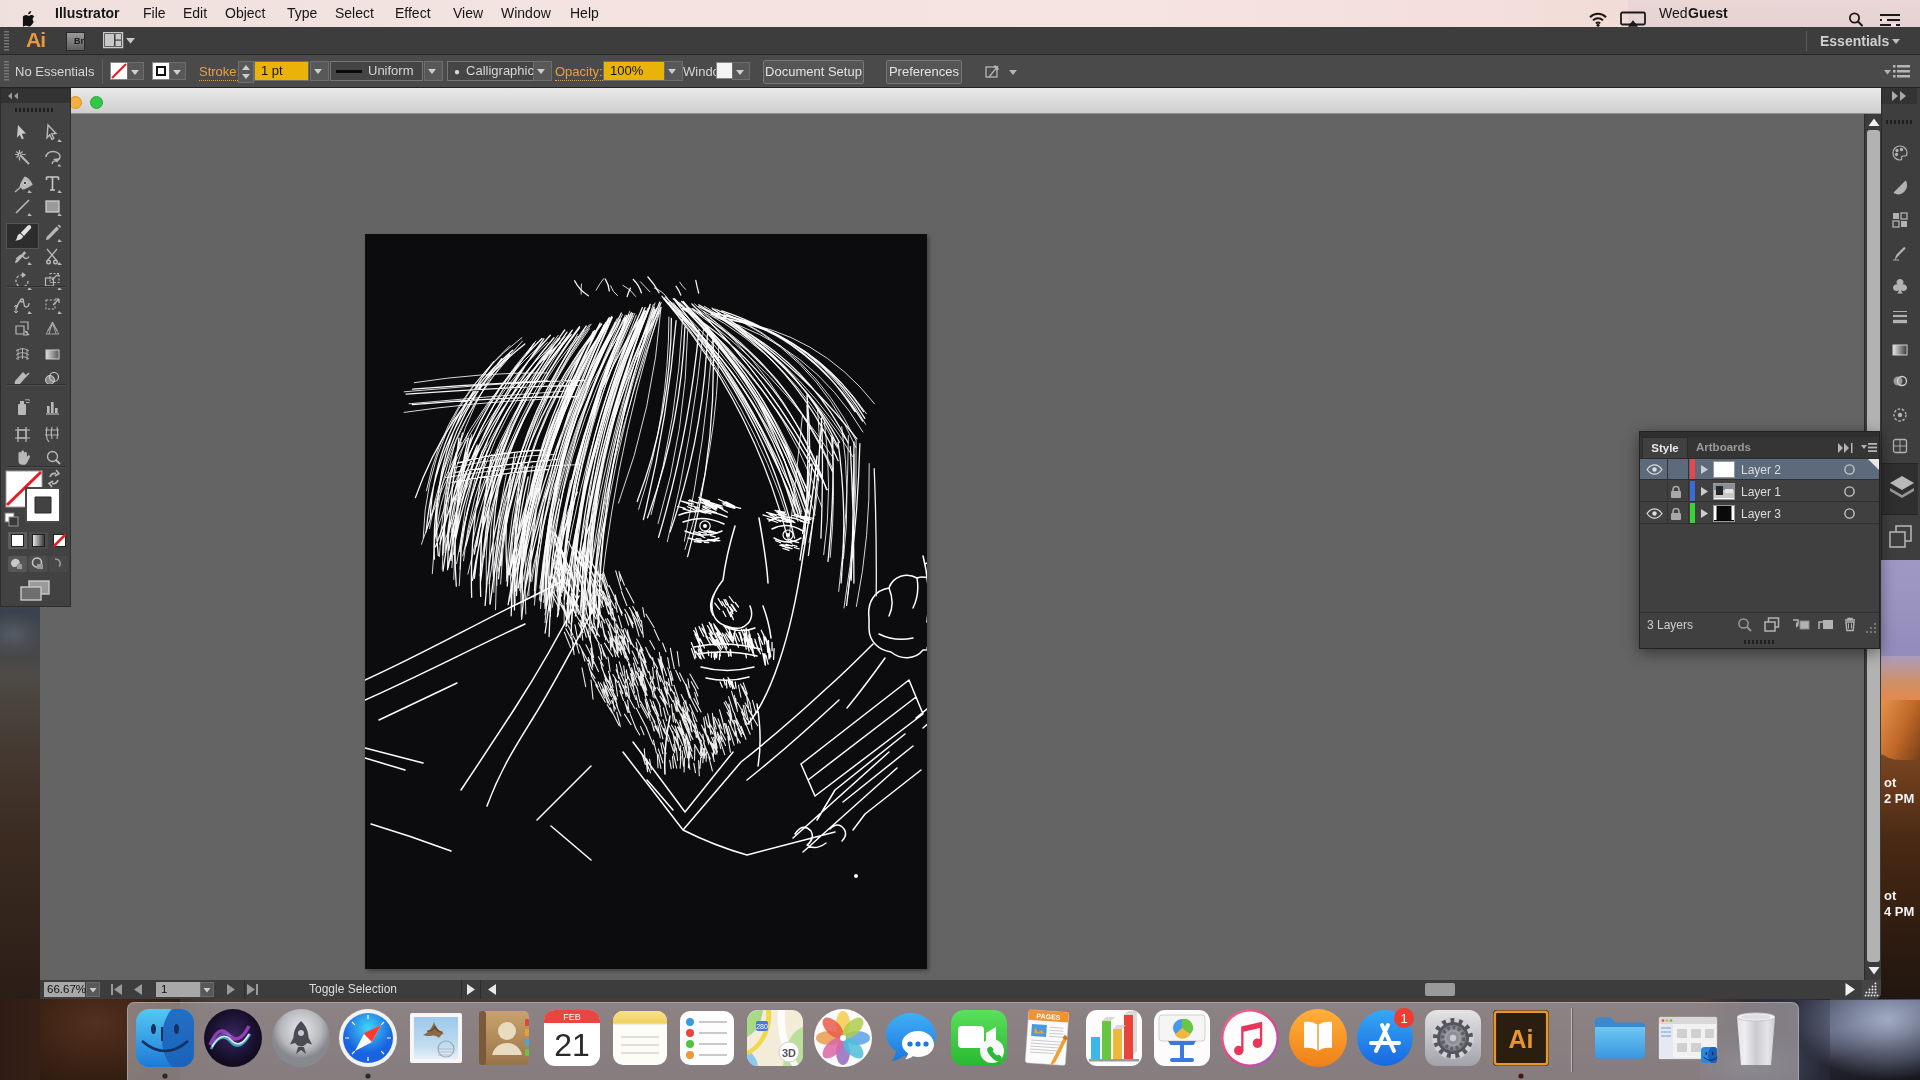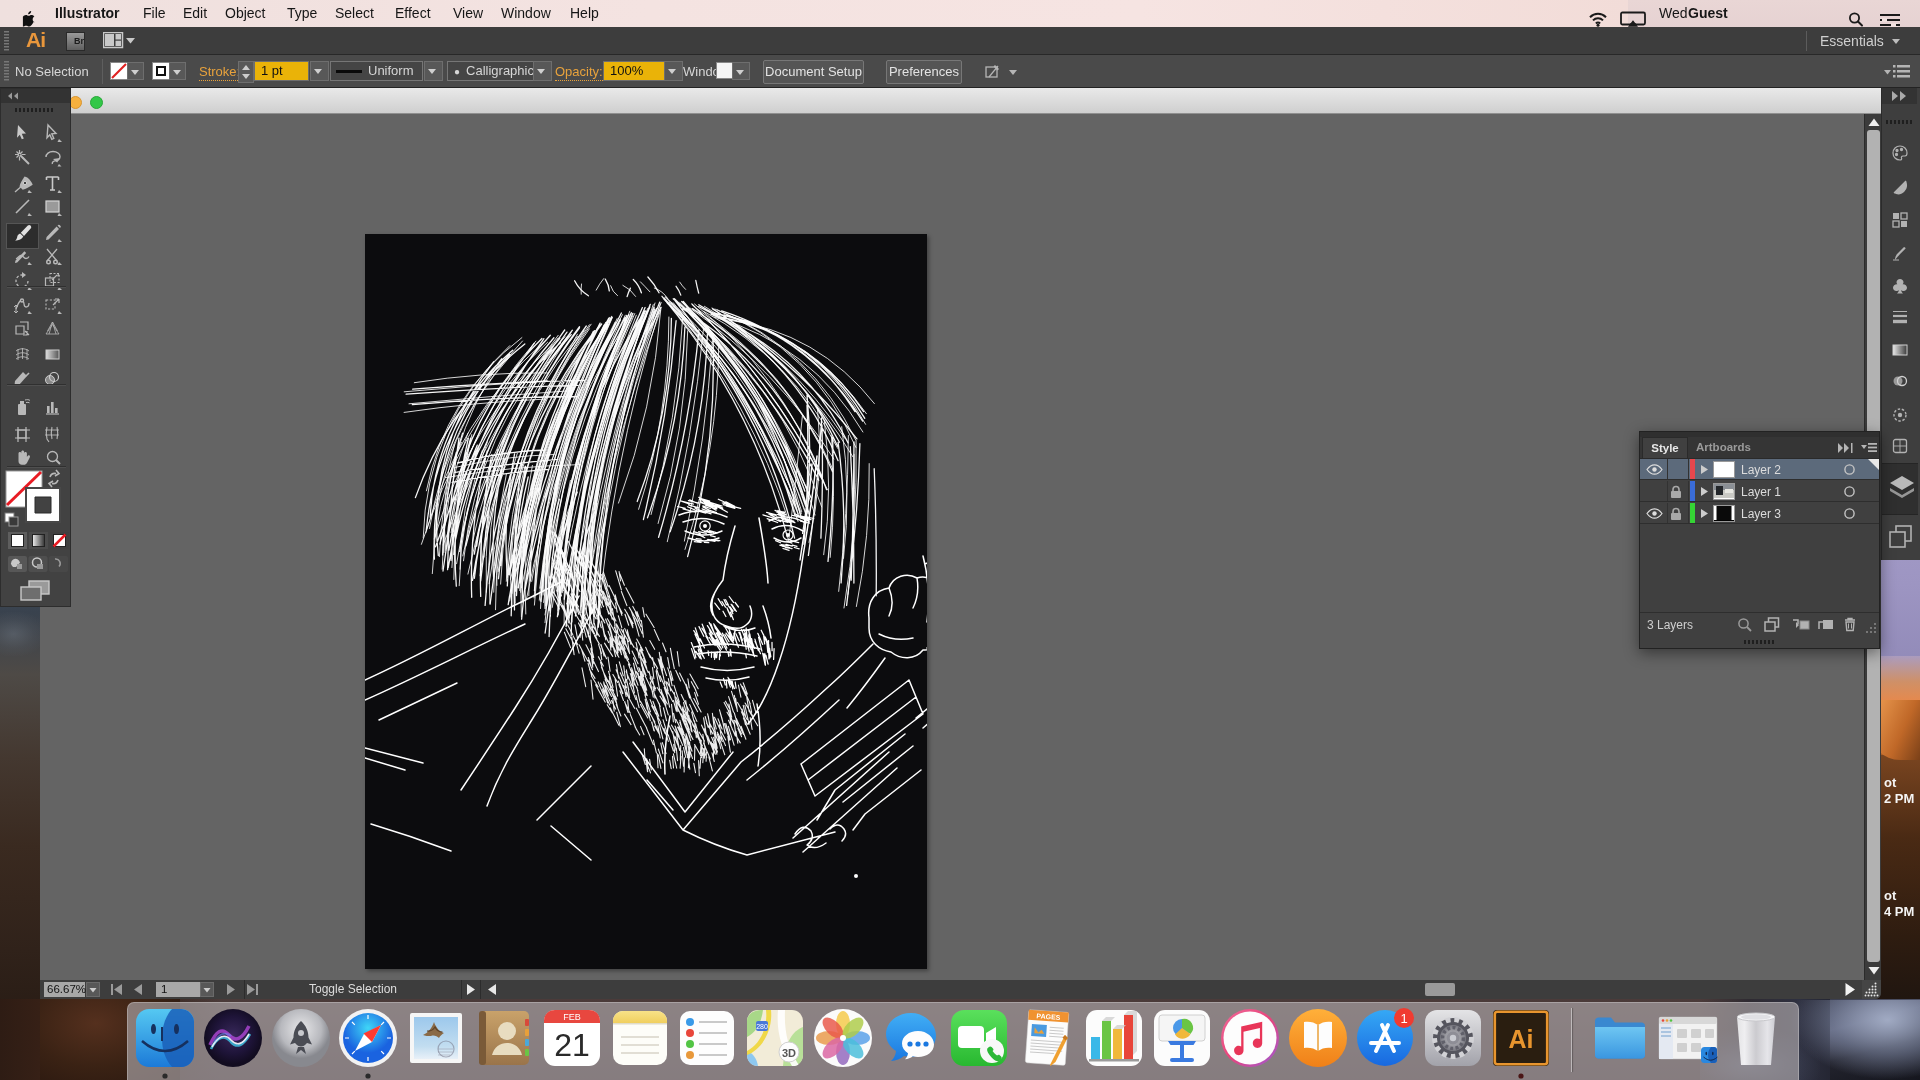--- a/index.html
+++ b/index.html
@@ -102,38 +102,38 @@
 <span class="abs" style="left:26px;top:1px;font-size:21px;font-weight:bold;color:#e9973c;letter-spacing:-1px">Ai</span>
 <div class="abs" style="left:66px;top:5px;width:17px;height:17px;background:linear-gradient(#9a9a9a,#5f5f5f);border:1px solid #2a2a2a;border-radius:0;color:#1c1c1c;font-size:9px;font-weight:bold;text-align:right;line-height:17px">Br</div>
 <svg class="abs" style="left:103px;top:5px" width="32" height="18">
       <rect x="0.5" y="0.5" width="19" height="15" fill="none" stroke="#c9c9c9" stroke-width="1.5"></rect>
       <rect x="2" y="2" width="9" height="12" fill="#c9c9c9"></rect>
       <rect x="12.5" y="2" width="5.5" height="5.5" fill="#c9c9c9"></rect>
       <rect x="12.5" y="8.7" width="5.5" height="5.3" fill="#c9c9c9"></rect>
       <path d="M23 6l4.5 5.5L32 6z" fill="#c9c9c9"></path>
     </svg>
 <div class="abs" style="left:1806px;top:4px;width:1px;height:20px;background:#5c5c5c"></div>
-<span class="abs" style="left:1820px;top:6px;font-size:14px;font-weight:normal;color:#cfcfcf">Essentials</span>
+<span class="abs" style="left:1820px;top:6px;font-size:14px;font-weight:bold;color:#cfcfcf">Essentials</span>
 <svg class="abs" style="left:1892px;top:12px" width="10" height="7">
       <path d="M0 0l8 0-4 5z" fill="#bdbdbd"></path>
     </svg>
 </div>
 <div id="ctrlbar">
 <svg class="abs" style="left:4px;top:6px" width="6" height="22">
       <g fill="#777">
         <rect y="0" width="5" height="1.5"></rect>
         <rect y="3" width="5" height="1.5"></rect>
         <rect y="6" width="5" height="1.5"></rect>
         <rect y="9" width="5" height="1.5"></rect>
         <rect y="12" width="5" height="1.5"></rect>
         <rect y="15" width="5" height="1.5"></rect>
         <rect y="18" width="5" height="1.5"></rect>
       </g>
     </svg>
-<span class="abs" style="left:15px;top:9px">No Selection</span>
+<span class="abs" style="left:15px;top:9px">No Essentials</span>
 <div class="abs" style="left:102px;top:4px;width:1px;height:25px;background:#5e5e5e"></div>
 <div class="abs" style="left:110px;top:7px;width:18px;height:18px;background:#fff;border:1px solid #888;box-sizing:border-box"><svg width="16" height="16">
         <path d="M1 15L15 1" stroke="#e02222" stroke-width="2.2"></path>
       </svg></div>
 <div class="ddb" style="left:127px;top:7px;width:15px;height:16px"></div>
 <div class="abs" style="left:152px;top:7px;width:18px;height:18px;background:#fff;border:1px solid #888;box-sizing:border-box"><svg width="16" height="16">
         <rect x="4" y="4" width="8" height="8" fill="none" stroke="#111" stroke-width="2"></rect>
       </svg></div>
 <div class="ddb" style="left:169px;top:7px;width:15px;height:16px"></div>
 <span class="abs" style="left:199px;top:9px;color:#e8a23c;border-bottom:1px dotted #e8a23c;padding-bottom:1px">Stroke:</span>

